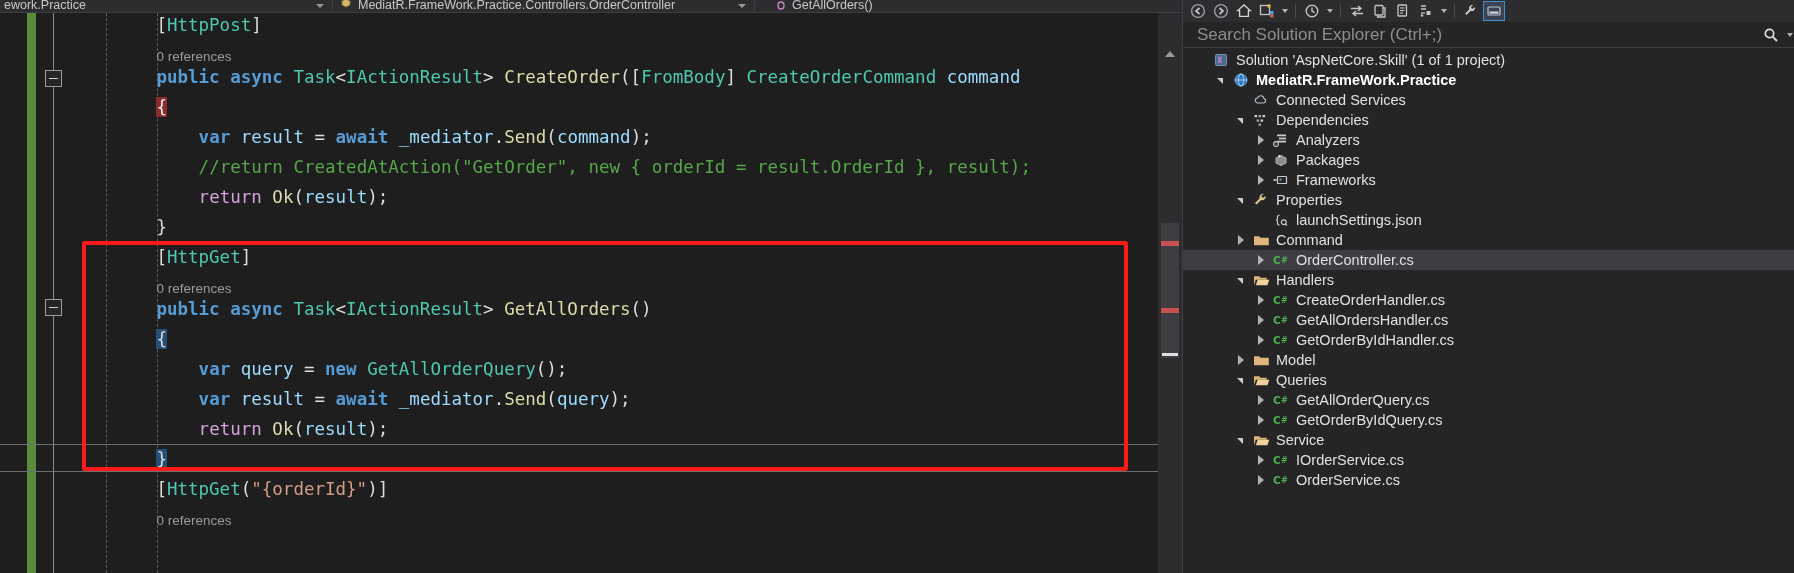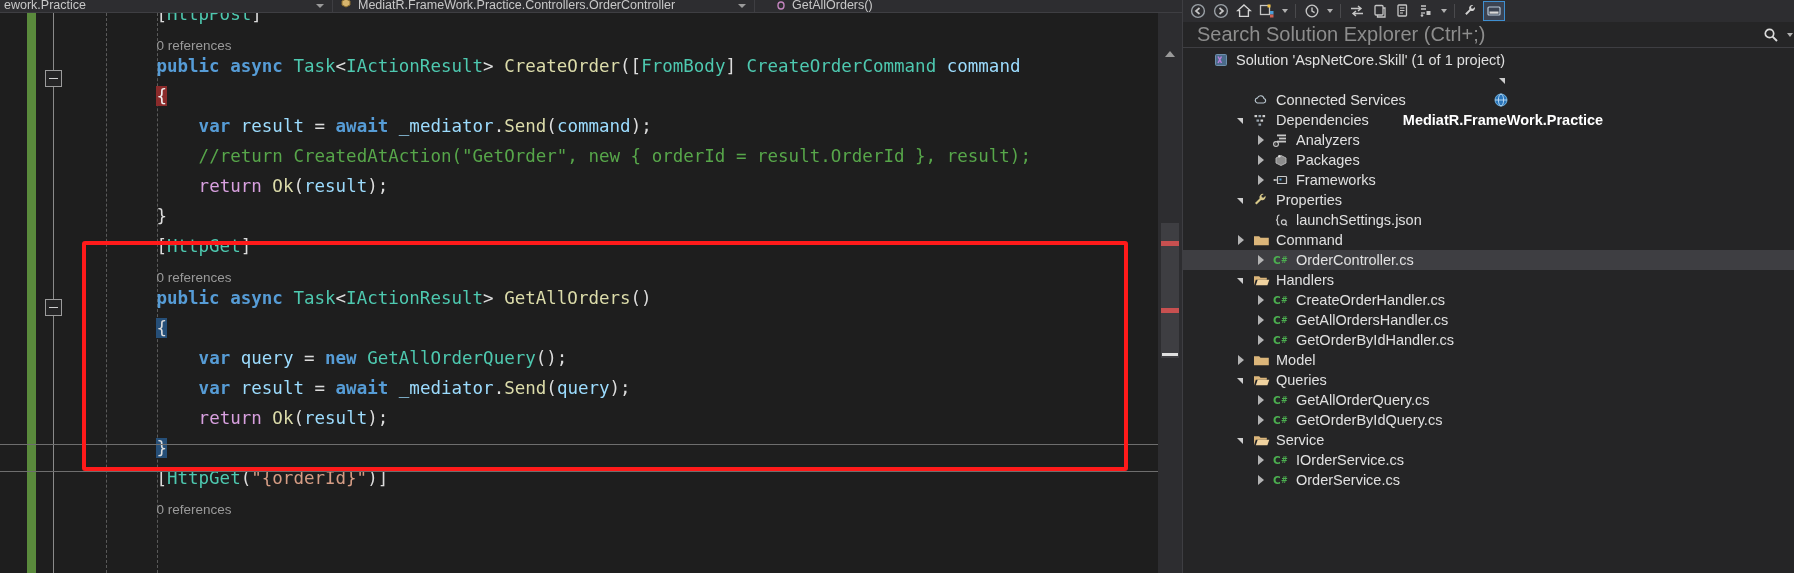--- a/index.html
+++ b/index.html
@@ -80,21 +80,21 @@
   .ob2 { top: 286px; }
 
   
   .iguide {
     position: absolute; top: 0; width: 0;
     border-left: 1px dashed #5a5a5a; height: 560px;
   }
 
   
   .code {
-    position: absolute; left: 0; top: 1px;
+    position: absolute; left: 0; top: 12px;
     width: 1158px; height: 435px;
     font-family: "DejaVu Sans Mono", monospace;
     font-size: 17.5px;
     line-height: 30px;
     white-space: pre;
   }
   .ln {
     position: absolute; left: 0; height: 30px;
     white-space: pre; width: 1200px;
   }
@@ -200,21 +200,21 @@
 
   .se-search {
     position: absolute; top: 22px; left: 0;
     width: 612px; height: 26px;
     background: #252526;
     border-bottom: 1px solid #3e3e42;
     display: flex; align-items: center;
   }
   .se-search-input {
     flex: 1; background: transparent; border: none; outline: none;
-    color: #9a9a9a; font-size: 20px;
+    color: #9a9a9a; font-size: 17px;
     font-family: "Liberation Sans", sans-serif;
     padding-left: 14px;
   }
   .se-search-input::placeholder { color: #8d8d8d; opacity: 1; }
   .se-search-icon {
     width: 26px; height: 26px; display:flex;
     align-items:center; justify-content:center; color: #d0d0d0;
   }
 
   .se-tree {
@@ -403,21 +403,21 @@
         <div class="tnode" style="padding-left: 8px;">
           <span class="tw"></span>
           <span class="ticon">
             <svg width="16" height="16" viewBox="0 0 16 16">
               <rect x="2.5" y="2.5" width="11" height="11" rx="1" fill="#4a6b8a" stroke="#6f90ad"></rect>
               <path d="M5 11 L8.5 4.5 M5 4.5 L8.5 11" stroke="#b77fd8" stroke-width="1.5"></path>
             </svg>
           </span>
           <span class="tlabel">Solution 'AspNetCore.Skill' (1 of 1 project)</span>
         </div>
-        <div class="tnode bold" style="padding-left: 28px; flex-direction: column;">
+        <div class="tnode bold" style="padding-left: 28px;">
           <span class="tw expanded"></span>
           <span class="ticon">
             <svg width="16" height="16" viewBox="0 0 16 16">
               <circle cx="8" cy="8" r="6" fill="#2a74b8" stroke="#6fb2e0" stroke-width="1"></circle>
               <ellipse cx="8" cy="8" rx="2.6" ry="6" fill="none" stroke="#bcdcf5" stroke-width="0.9"></ellipse>
               <line x1="2" y1="8" x2="14" y2="8" stroke="#bcdcf5" stroke-width="0.9"></line>
             </svg>
           </span>
           <span class="tlabel">MediatR.FrameWork.Practice</span>
         </div>

